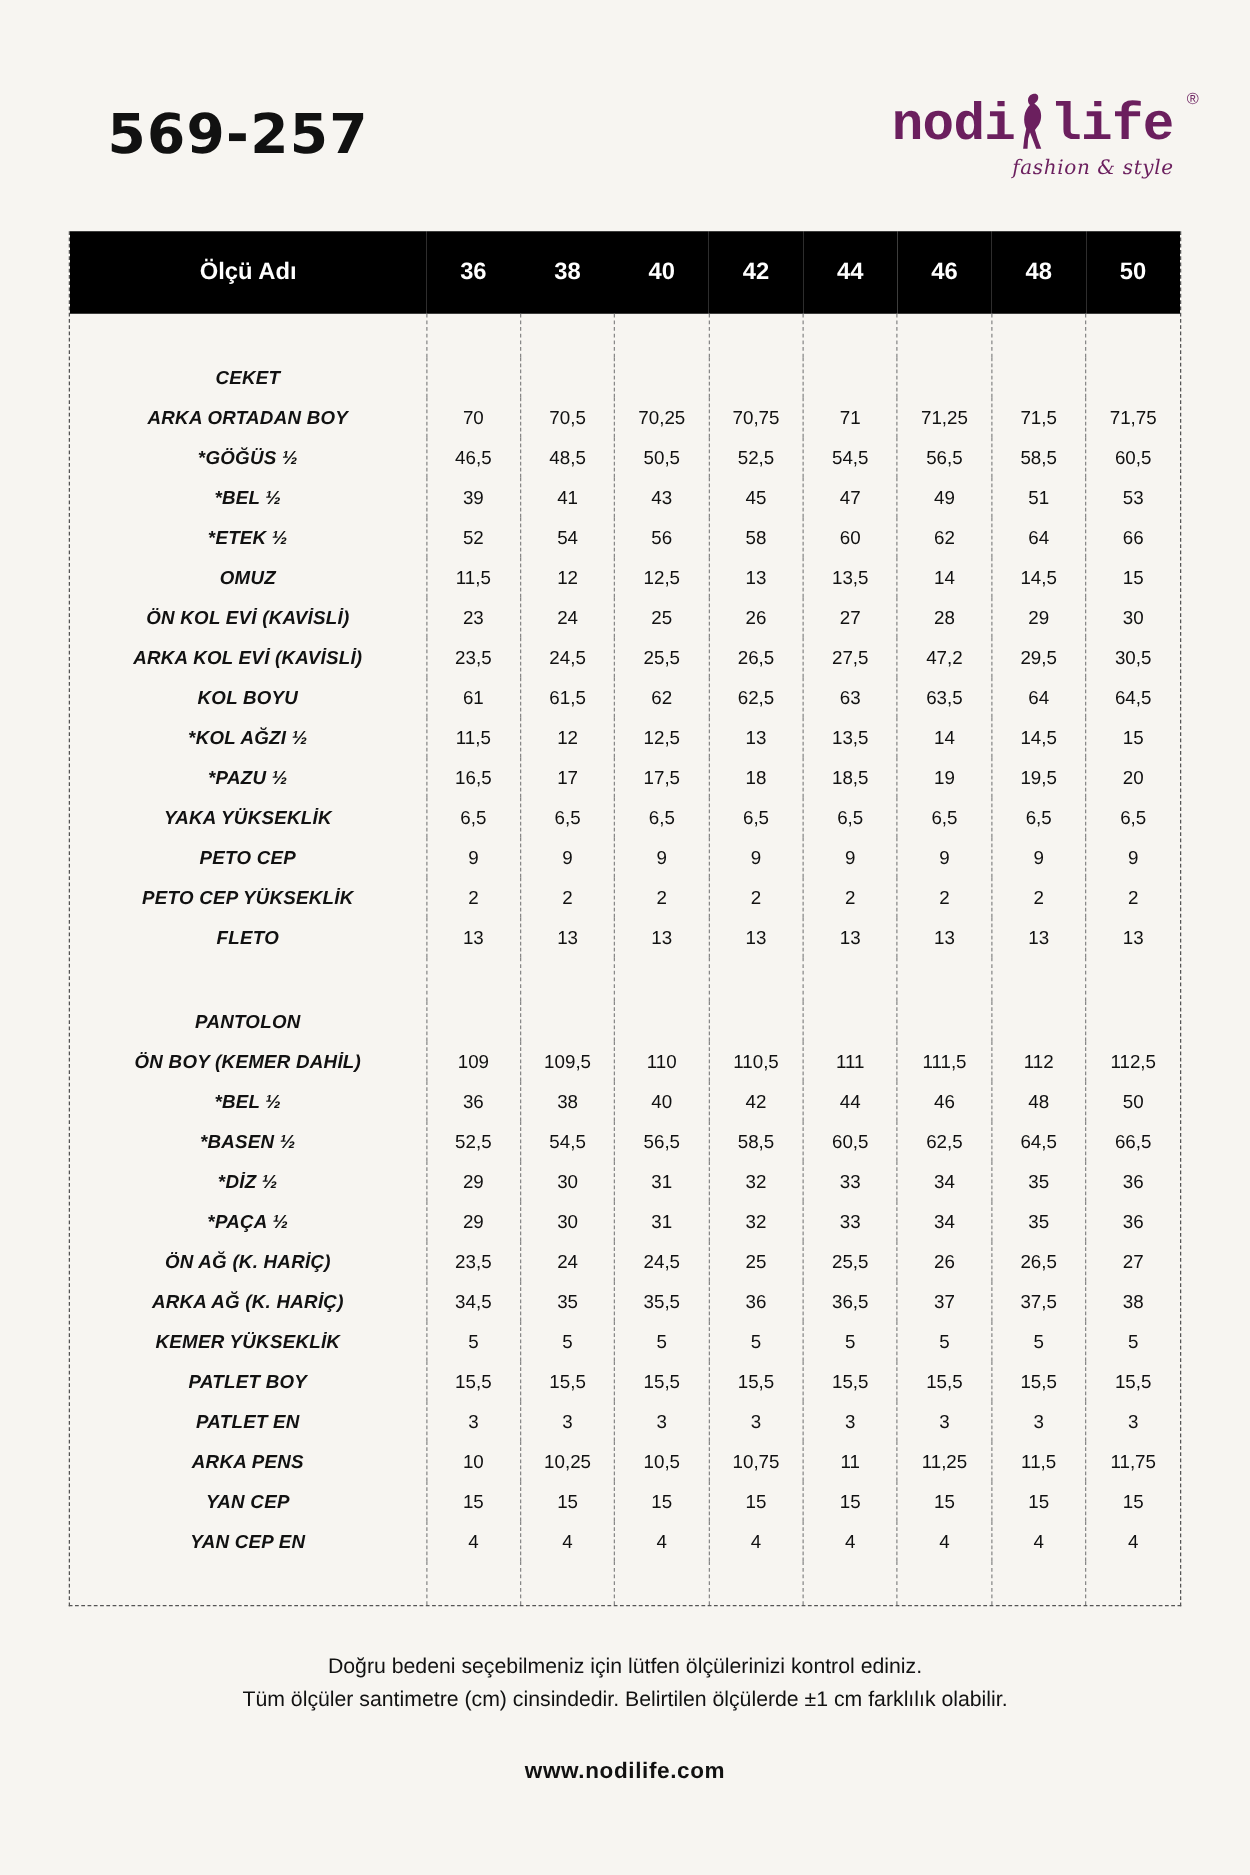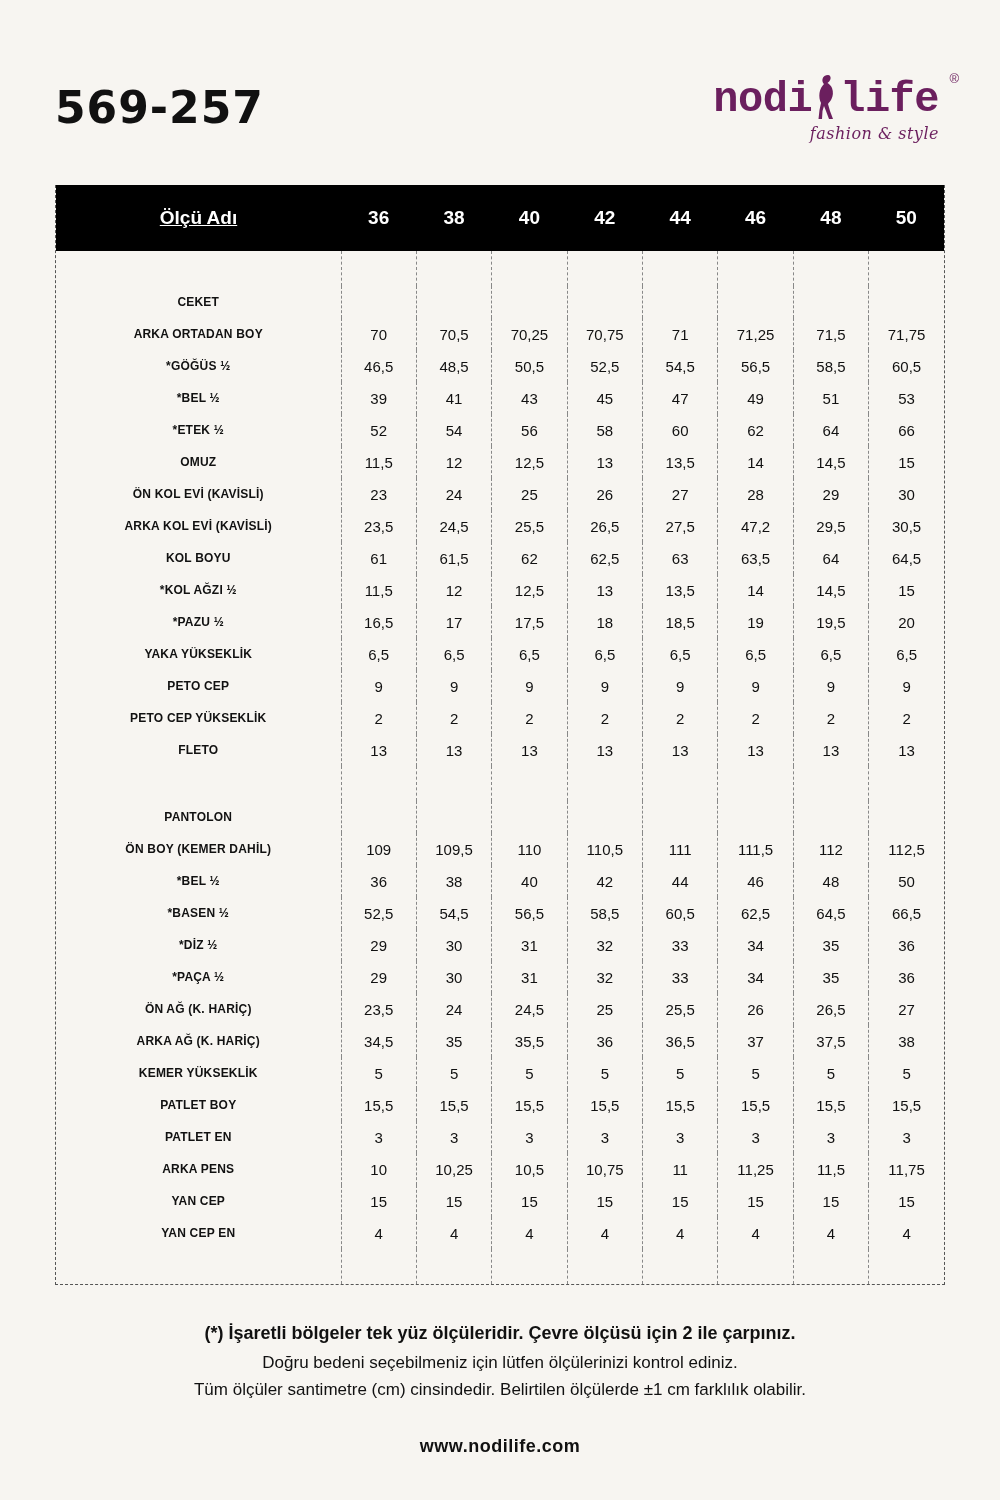--- a/index.html
+++ b/index.html
@@ -31,20 +31,21 @@
     justify-content: space-between;
     padding-top: 30px;
     box-sizing: border-box;
   }
   .doc-code {
     font-size: 44px;
     font-weight: bold;
     letter-spacing: 1px;
     color: #111;
     font-family: "DejaVu Sans", sans-serif;
+    margin-left: 31px;
   }
   .brand {
     position: relative;
     text-align: right;
     padding-right: 6px;
   }
   .brand-name {
     font-size: 42px;
     font-weight: bold;
     color: #6b1f5e;
@@ -93,37 +94,38 @@
     background: #000;
     color: #fff;
     font-size: 19px;
     font-weight: bold;
     padding: 22px 0;
     text-align: center;
   }
   table.size-table thead th.name-col {
     text-align: center;
   }
-  .name-col { width: 285px; text-decoration: underline; }
+  .name-col { width: 285px; }
   .size-col { width: auto; }
 
   table.size-table tbody td {
     font-size: 15px;
     text-align: center;
     padding: 7.5px 0;
     color: #111;
     border-right: 1.5px dashed #888;
   }
   table.size-table tbody td:last-child {
     border-right: none;
   }
   table.size-table tbody td.label {
     font-weight: bold;
-    font-size: 12px;
+    font-size: 15px;
     letter-spacing: 0.2px;
+    font-style: italic;
   }
   tr.section-row td.label {
     font-weight: bold;
   }
   tr.spacer td {
     padding: 0;
     height: 20px;
     border-right: 1.5px dashed #888;
   }
   tr.spacer td:last-child { border-right: none; }
@@ -539,19 +541,18 @@
             <td></td>
             <td></td>
             <td></td>
             <td></td>
           </tr>
         </tbody>
     </table>
   </div>
 
   <div class="footer">
-    <div class="note-bold">(*) İşaretli bölgeler tek yüz ölçüleridir. Çevre ölçüsü için 2 ile çarpınız.</div>
     <div class="note">Doğru bedeni seçebilmeniz için lütfen ölçülerinizi kontrol ediniz.</div>
     <div class="note">Tüm ölçüler santimetre (cm) cinsindedir. Belirtilen ölçülerde ±1 cm farklılık olabilir.</div>
     <div class="site">www.nodilife.com</div>
   </div>
 
 </div>
 
 </body></html>

